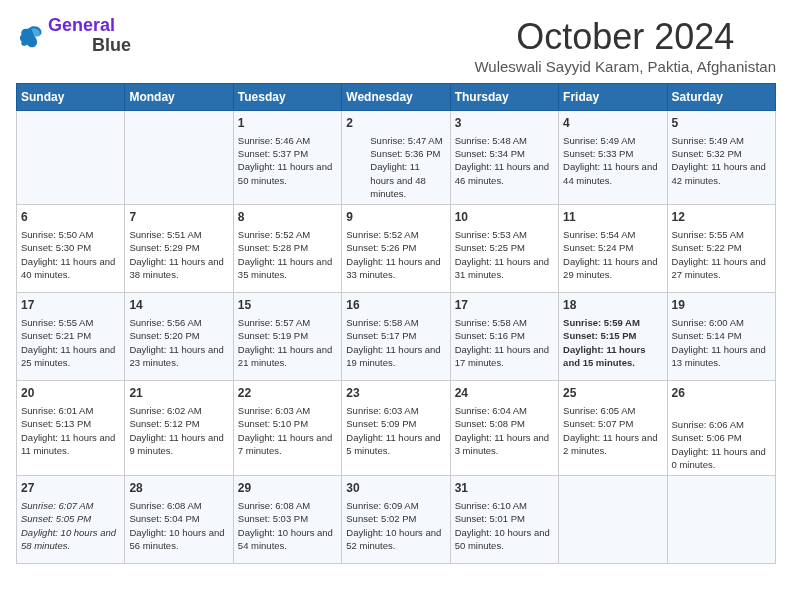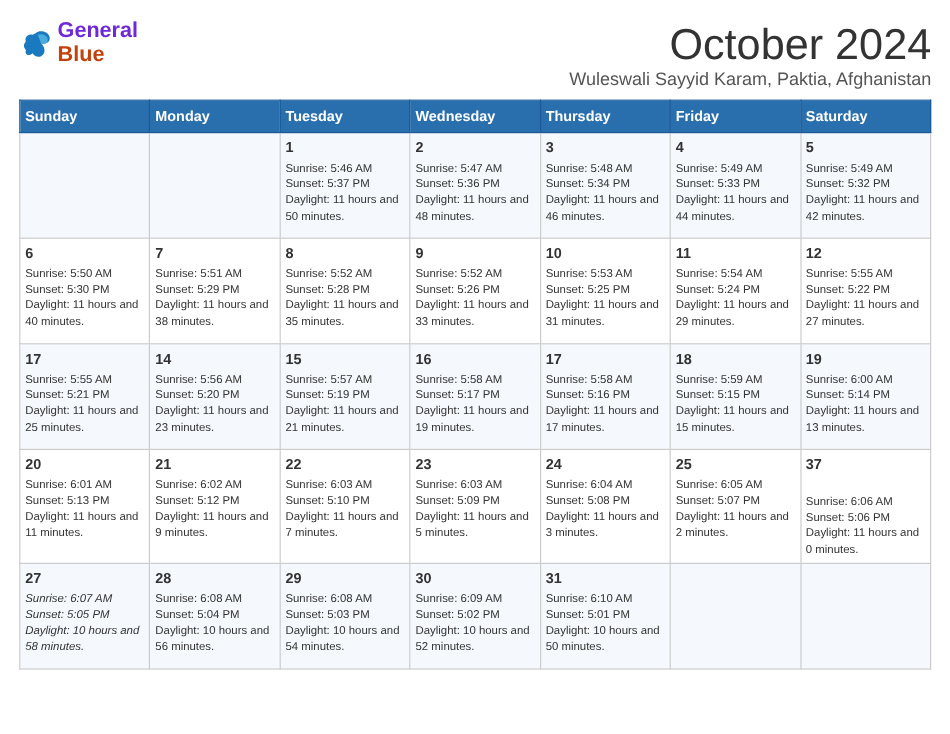--- a/index.html
+++ b/index.html
@@ -20,26 +20,26 @@
       display: flex;
       align-items: center;
       gap: 4px;
     }
     .logo-text {
       font-size: 18px;
       font-weight: bold;
       line-height: 1.1;
     }
     .logo-general { color: #6d28d9; }
-    .logo-blue { color: #c2410c; }
+    .logo-blue { color: #404040; margin-left: 44px; }
     .logo-bird {
       width: 28px;
       height: 28px;
     }
-    .title-area { text-align: right; }
+    .title-area { text-align: center; }
     .month-title {
       font-size: 36px;
       color: #333;
       font-weight: normal;
     }
     .subtitle {
       font-size: 15px;
       color: #555;
     }
     table {
@@ -121,21 +121,21 @@
         <td></td>
         <td></td>
         <td>
           <span class="day-number">1</span>
           <div class="day-info" style="white-space: pre-line;">Sunrise: 5:46 AM
 Sunset: 5:37 PM
 Daylight: 11 hours and 50 minutes.</div>
         </td>
         <td>
           <span class="day-number">2</span>
-          <div class="day-info" style="white-space: pre-line;">Sunrise: 5:47 AM
+          <div class="day-info" style="white-space: pre-line; margin-left: 24px;">Sunrise: 5:47 AM
 Sunset: 5:36 PM
 Daylight: 11 hours and 48 minutes.</div>
         </td>
         <td>
           <span class="day-number">3</span>
           <div class="day-info" style="white-space: pre-line;">Sunrise: 5:48 AM
 Sunset: 5:34 PM
 Daylight: 11 hours and 46 minutes.</div>
         </td>
         <td>
@@ -221,21 +221,21 @@
 Daylight: 11 hours and 19 minutes.</div>
         </td>
         <td>
           <span class="day-number">17</span>
           <div class="day-info" style="white-space: pre-line;">Sunrise: 5:58 AM
 Sunset: 5:16 PM
 Daylight: 11 hours and 17 minutes.</div>
         </td>
         <td>
           <span class="day-number">18</span>
-          <div class="day-info" style="white-space: pre-line;">Sunrise: 5:59 AM
+          <div class="day-info" style="white-space: pre-line; font-weight: bold;">Sunrise: 5:59 AM
 Sunset: 5:15 PM
 Daylight: 11 hours and 15 minutes.</div>
         </td>
         <td>
           <span class="day-number">19</span>
           <div class="day-info" style="white-space: pre-line;">Sunrise: 6:00 AM
 Sunset: 5:14 PM
 Daylight: 11 hours and 13 minutes.</div>
         </td>
       </tr>
@@ -270,21 +270,21 @@
 Sunset: 5:08 PM
 Daylight: 11 hours and 3 minutes.</div>
         </td>
         <td>
           <span class="day-number">25</span>
           <div class="day-info" style="white-space: pre-line;">Sunrise: 6:05 AM
 Sunset: 5:07 PM
 Daylight: 11 hours and 2 minutes.</div>
         </td>
         <td>
-          <span class="day-number">37</span>
+          <span class="day-number">26</span>
           <div class="day-info" style="white-space: pre-line; margin-top: 16px;">Sunrise: 6:06 AM
 Sunset: 5:06 PM
 Daylight: 11 hours and 0 minutes.</div>
         </td>
       </tr>
       <tr>
         <td>
           <span class="day-number">27</span>
           <div class="day-info" style="white-space: pre-line; font-style: italic;">Sunrise: 6:07 AM
 Sunset: 5:05 PM

